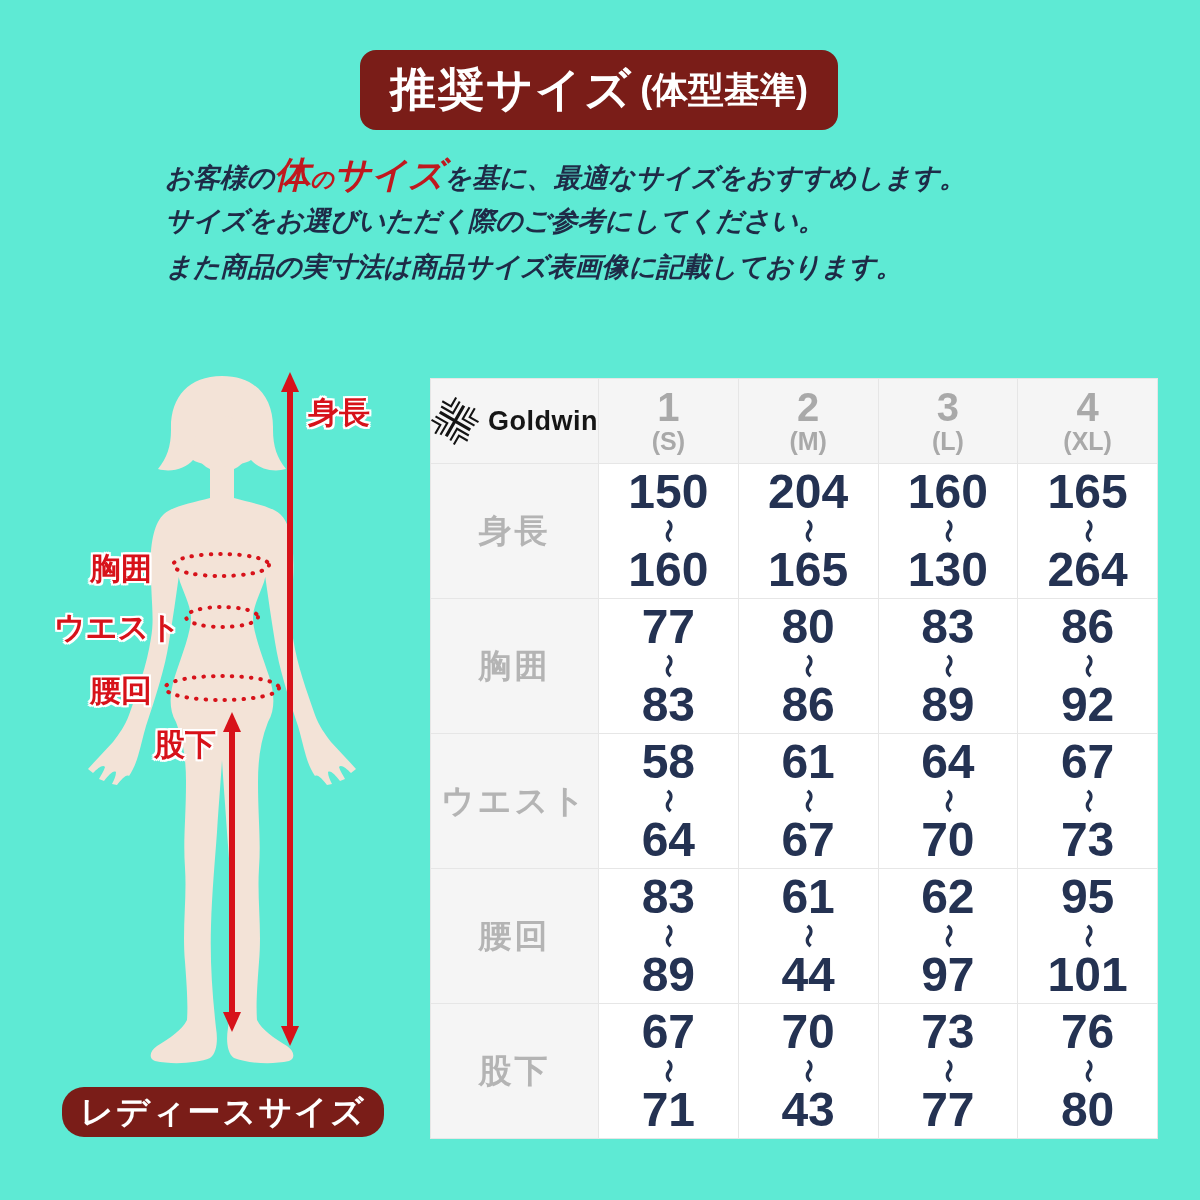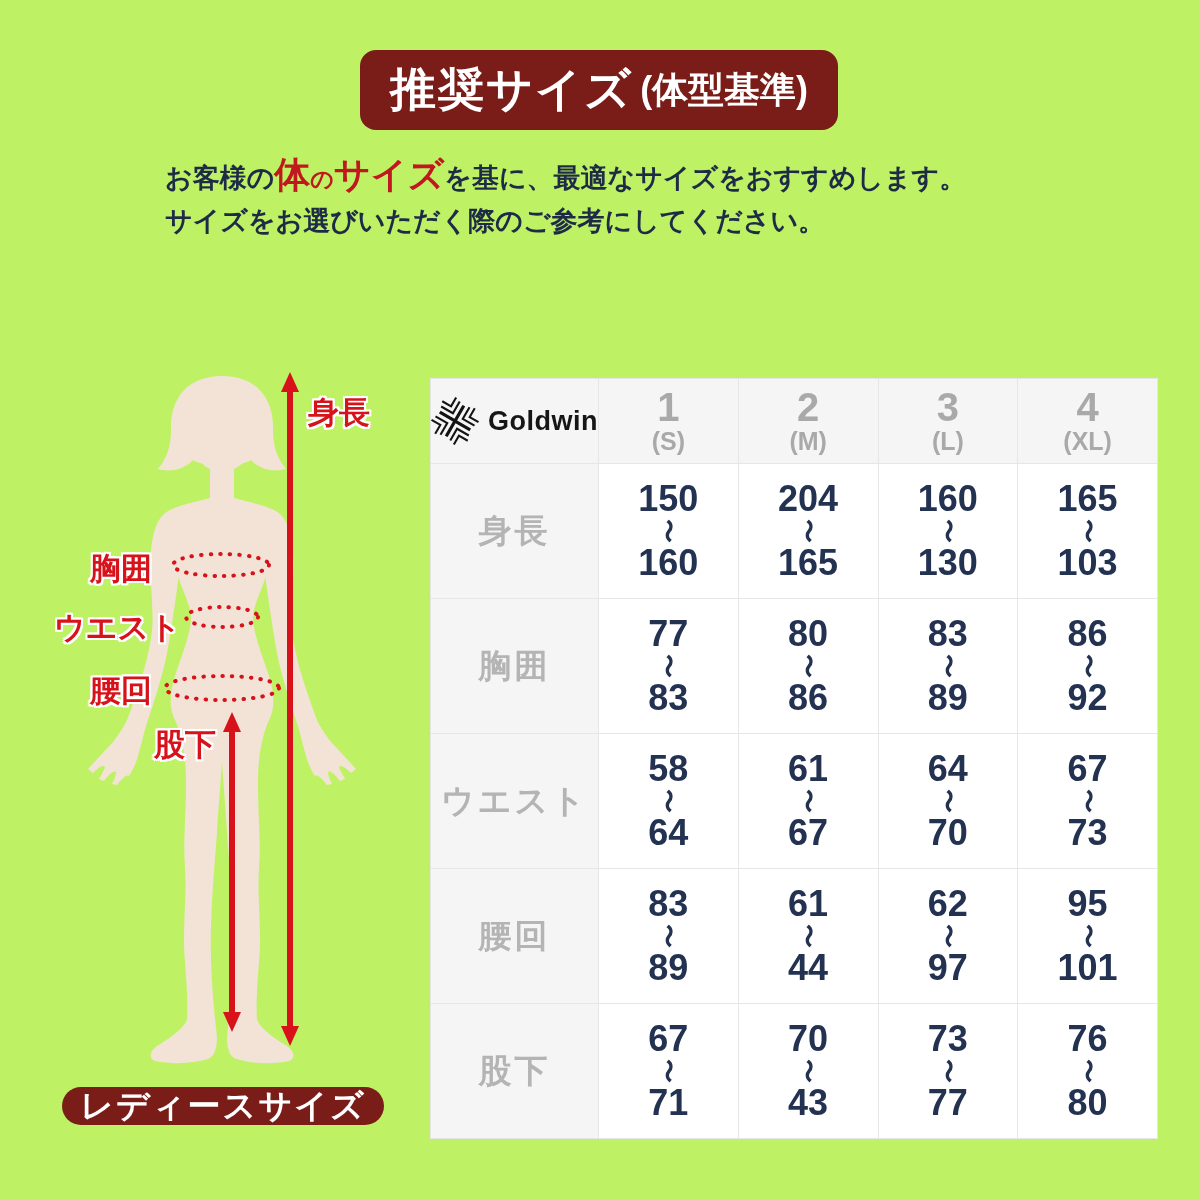--- a/index.html
+++ b/index.html
@@ -1,85 +1,86 @@
 <!DOCTYPE html>
 <html><head>
 <meta charset="utf-8">
 <style>
   * { margin:0; padding:0; box-sizing:border-box; }
   html,body { width:1200px; height:1200px; background:#fff;
     font-family:"Liberation Sans","DejaVu Sans",sans-serif; }
-  #page { position:relative; width:1200px; height:1200px; background:#bef264; overflow:hidden; }
+  #page { position:relative; width:1200px; height:1200px; background:#5eead4; overflow:hidden; }
 
   
   .header-pill { position:absolute; left:360px; top:50px; width:478px; height:80px;
     background:#7a1d18; border-radius:16px; display:flex; align-items:center; justify-content:center; }
   .header-pill .t-main { color:#fff; font-size:46px; font-weight:bold; letter-spacing:2px; }
   .header-pill .t-paren { color:#fff; font-size:36px; font-weight:bold;margin-left:7px; }
 
   
   .intro { position:absolute; left:165px; top:152px; width:930px;
     color:#1e2b47; font-size:27px; font-weight:bold; }
-  .intro .line { height:46px; line-height:46px; white-space:nowrap; }
+  .intro .line { height:46px; line-height:46px; white-space:nowrap;font-style:italic; }
   .intro .hl-big { color:#c0181e; font-size:36px; font-weight:bold; }
   .intro .hl-small { color:#c0181e; font-size:23px; font-weight:bold; }
 
   
   .figure { position:absolute; left:30px; top:370px; width:400px; height:780px; }
   .figure svg { position:absolute; left:0; top:0; }
   .fig-label { position:absolute; color:#d7121a; font-size:31px; font-weight:900; white-space:nowrap;
     text-shadow:-2px -2px 0 #fff,2px -2px 0 #fff,-2px 2px 0 #fff,2px 2px 0 #fff,
                  0 -2px 0 #fff,0 2px 0 #fff,-2px 0 0 #fff,2px 0 0 #fff; }
   .lbl-height { left:278px; top:22px; }
   .lbl-chest  { left:60px;  top:178px; }
   .lbl-waist  { left:24px;  top:237px; }
   .lbl-hip    { left:60px;  top:300px; }
   .lbl-inseam { left:124px; top:354px; }
 
   
-  .ladies-badge { position:absolute; left:62px; top:1087px; width:322px; height:38px;
+  .ladies-badge { position:absolute; left:62px; top:1087px; width:322px; height:50px;
     background:#7a1d18; border-radius:22px; display:flex; align-items:center; justify-content:center;
     color:#fff; font-size:33px; font-weight:bold; letter-spacing:2px; }
 
   
   .size-table { position:absolute; left:430px; top:378px; width:728px;
     border:1px solid #e6e6e6; background:#fff; }
   .trow { display:grid; grid-template-columns:167px 1fr 1fr 1fr 1fr; }
   .trow.header { height:84px; }
   .trow.body-row { height:135px; }
   .cell { display:flex; flex-direction:column; align-items:center; justify-content:center;
     border-left:1px solid #e6e6e6; }
   .trow .cell:first-child { border-left:none; }
   .body-row .cell { border-top:1px solid #e6e6e6; }
   .brand-cell { background:#f5f5f5; flex-direction:row; gap:9px; }
   .brand-name { font-size:27px; font-weight:bold; color:#161616; letter-spacing:0.5px; }
   .th { background:#f5f5f5; }
   .th-num { font-size:40px; font-weight:bold; color:#a9a9a9; line-height:1.05; }
   .th-alpha { font-size:25px; font-weight:bold; color:#a9a9a9; line-height:1.1; }
   .label-cell { background:#f5f5f5; font-size:33px; font-weight:bold; color:#b4b4b4; letter-spacing:3px; }
-  .num { font-size:36px; font-weight:bold; color:#243252; line-height:1.12;text-align:right; }
+  .num { font-size:48px; font-weight:bold; color:#243252; line-height:1.12;text-align:right; }
   .wave-row { height:24px; display:flex; align-items:center; justify-content:center; }
   .wave { display:inline-block; transform:rotate(90deg); font-size:24px; font-weight:bold;
     color:#243252; line-height:1; }
 </style>
 </head>
 <body>
 
 <div id="page">
 
   <div class="header-pill">
     <span class="t-main">推奨サイズ</span>
       <span class="t-paren">(体型基準)</span>
   </div>
 
   <div class="intro">
     <div class="line">
       <span>お客様の</span><span class="hl-big">体</span><span class="hl-small">の</span><span class="hl-big">サイズ</span><span>を基に、最適なサイズをおすすめします。</span>
     </div>
     <div class="line">サイズをお選びいただく際のご参考にしてください。</div>
+    <div class="line">また商品の実寸法は商品サイズ表画像に記載しております。</div>
   </div>
 
   <div class="figure">
     <svg width="400" height="780" viewBox="0 0 400 780">
       <defs>
         <g id="halfbody">
           <path fill="#f3e3d7" d="M 192,96 L 180,98 L 180,128
             C 162,133 143,136 134,144
             C 123,154 119,178 121,210
             C 122,238 124,252 121,268
@@ -224,21 +225,21 @@
             <span class="wave-row">
               <span class="wave">〜</span>
             </span>
             <span class="num">130</span>
           </div>
           <div class="cell data-cell">
             <span class="num">165</span>
             <span class="wave-row">
               <span class="wave">〜</span>
             </span>
-            <span class="num">103</span>
+            <span class="num">264</span>
           </div>
         </div>
         <div class="trow body-row">
           <div class="cell label-cell">胸囲</div>
           <div class="cell data-cell">
             <span class="num">77</span>
             <span class="wave-row">
               <span class="wave">〜</span>
             </span>
             <span class="num">83</span>

